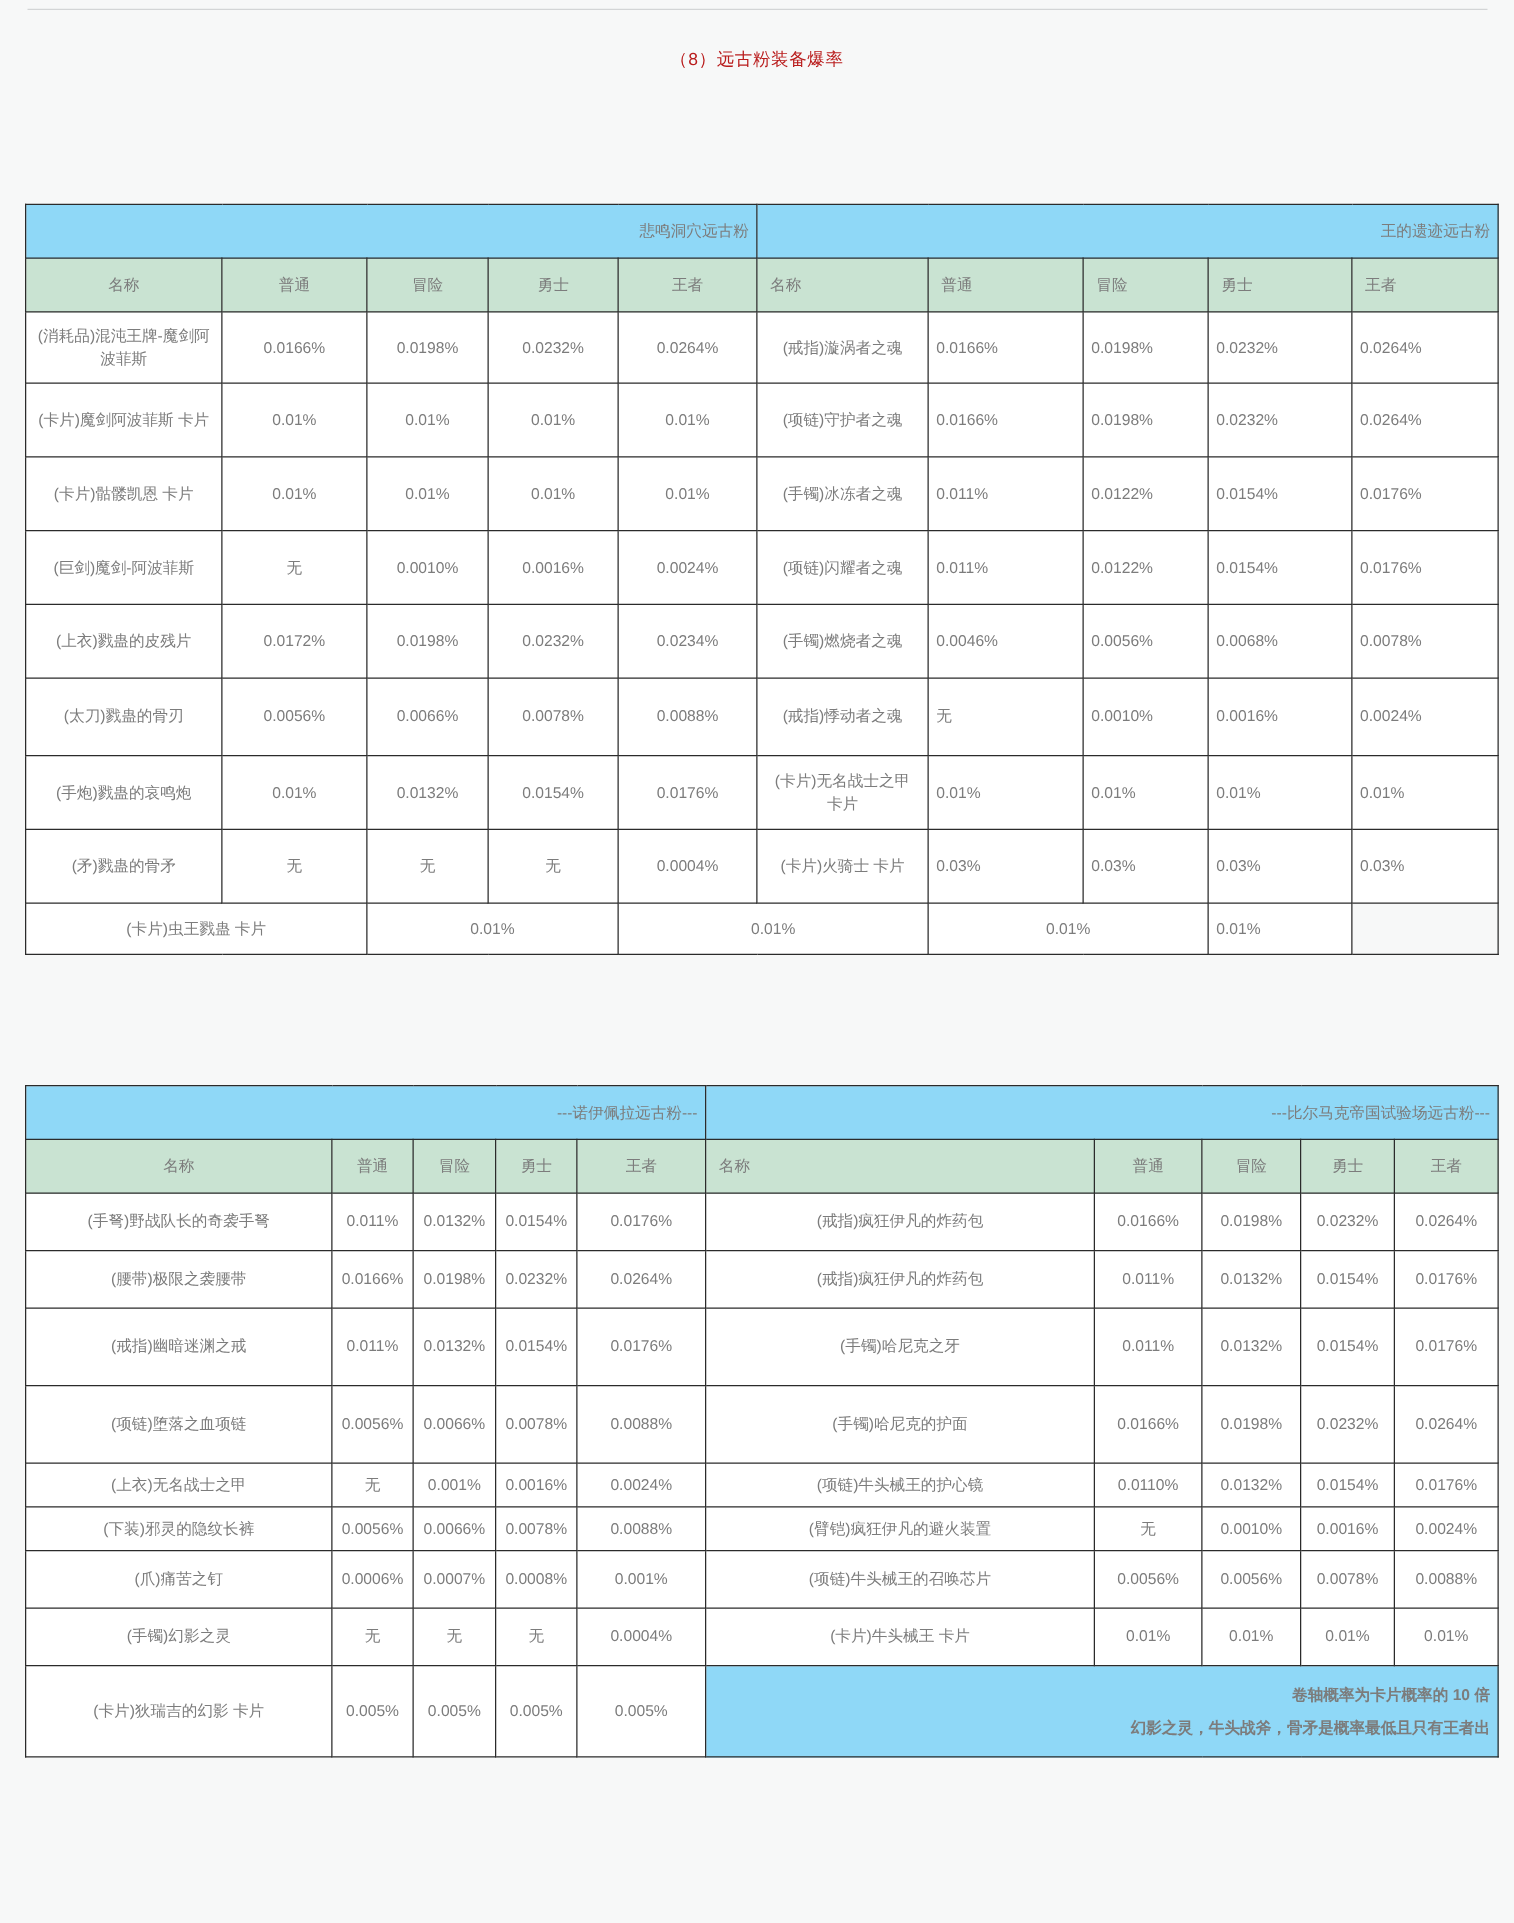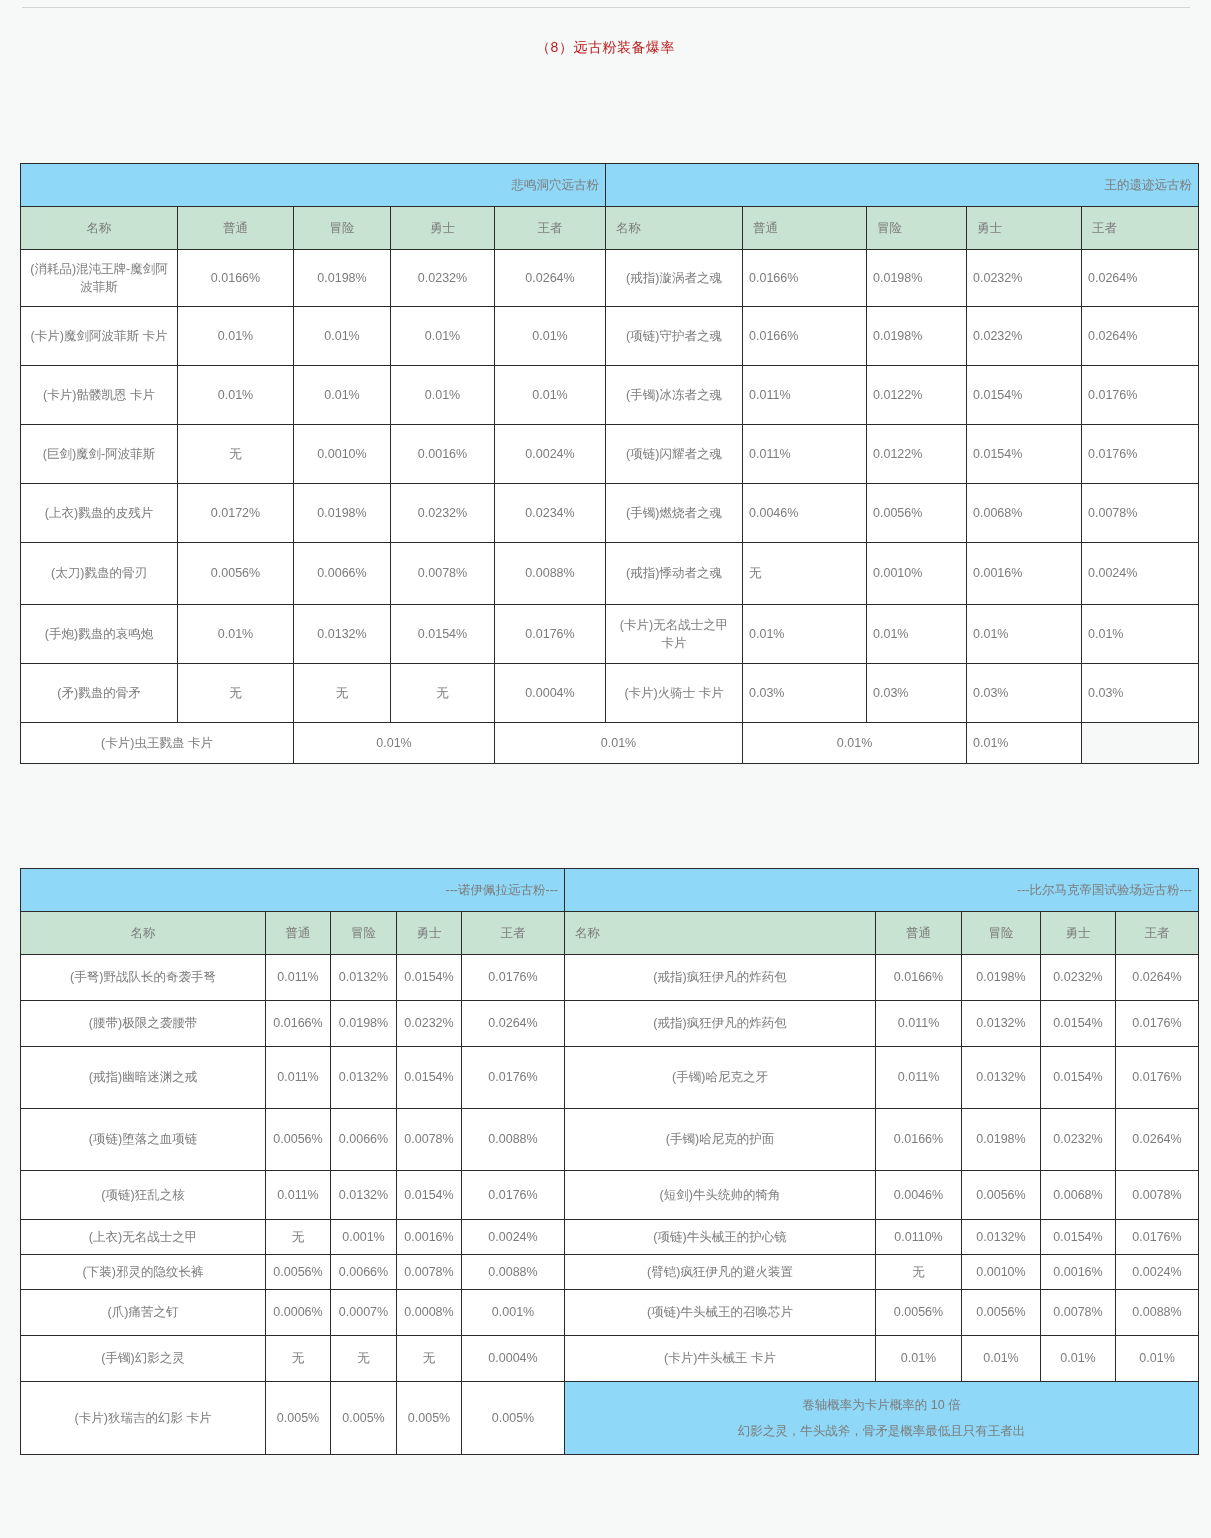--- a/index.html
+++ b/index.html
@@ -65,24 +65,25 @@
     height: 38px;
   }
   td.hdr.left { text-align: left; padding-left: 10px; }
   td.name-c { text-align: center; margin-left: 28px; }
   td.name-l { text-align: center; padding-left: 8px; }
   td.val-c  { text-align: center; }
   td.val-l  { text-align: left; padding-left: 8px; }
   td.blank  { border: none; background: #f7f8f8 !important; }
   td.note {
     background: #8fd8f7 !important;
-    text-align: center;
+    text-align: right;
     font-size: 13px;
     color: #3a3a3a;
     padding: 10px 4px;
+    font-weight: bold;
   }
   td.note .nl { display: block; margin: 7px 0; }
 
   
   #table-ancient-1 { left: 20px; top: 163px; width: 1178px; }
   
   #table-ancient-2 { left: 20px; top: 868px; width: 1178px; }
 </style>
 </head>
 <body>
@@ -303,32 +304,20 @@
       <td class="val-c">0.0066%</td>
       <td class="val-c">0.0078%</td>
       <td class="val-c">0.0088%</td>
       <td class="name-l">(手镯)哈尼克的护面</td>
       <td class="val-c">0.0166%</td>
       <td class="val-c">0.0198%</td>
       <td class="val-c">0.0232%</td>
       <td class="val-c">0.0264%</td>
     </tr>
     <tr>
-      <td class="name-c" style="height:44px">(项链)狂乱之核</td>
-      <td class="val-c">0.011%</td>
-      <td class="val-c">0.0132%</td>
-      <td class="val-c">0.0154%</td>
-      <td class="val-c">0.0176%</td>
-      <td class="name-l">(短剑)牛头统帅的犄角</td>
-      <td class="val-c">0.0046%</td>
-      <td class="val-c">0.0056%</td>
-      <td class="val-c">0.0068%</td>
-      <td class="val-c">0.0078%</td>
-    </tr>
-    <tr>
       <td class="name-c" style="height:30px">(上衣)无名战士之甲</td>
       <td class="val-c">无</td>
       <td class="val-c">0.001%</td>
       <td class="val-c">0.0016%</td>
       <td class="val-c">0.0024%</td>
       <td class="name-l">(项链)牛头械王的护心镜</td>
       <td class="val-c">0.0110%</td>
       <td class="val-c">0.0132%</td>
       <td class="val-c">0.0154%</td>
       <td class="val-c">0.0176%</td>

